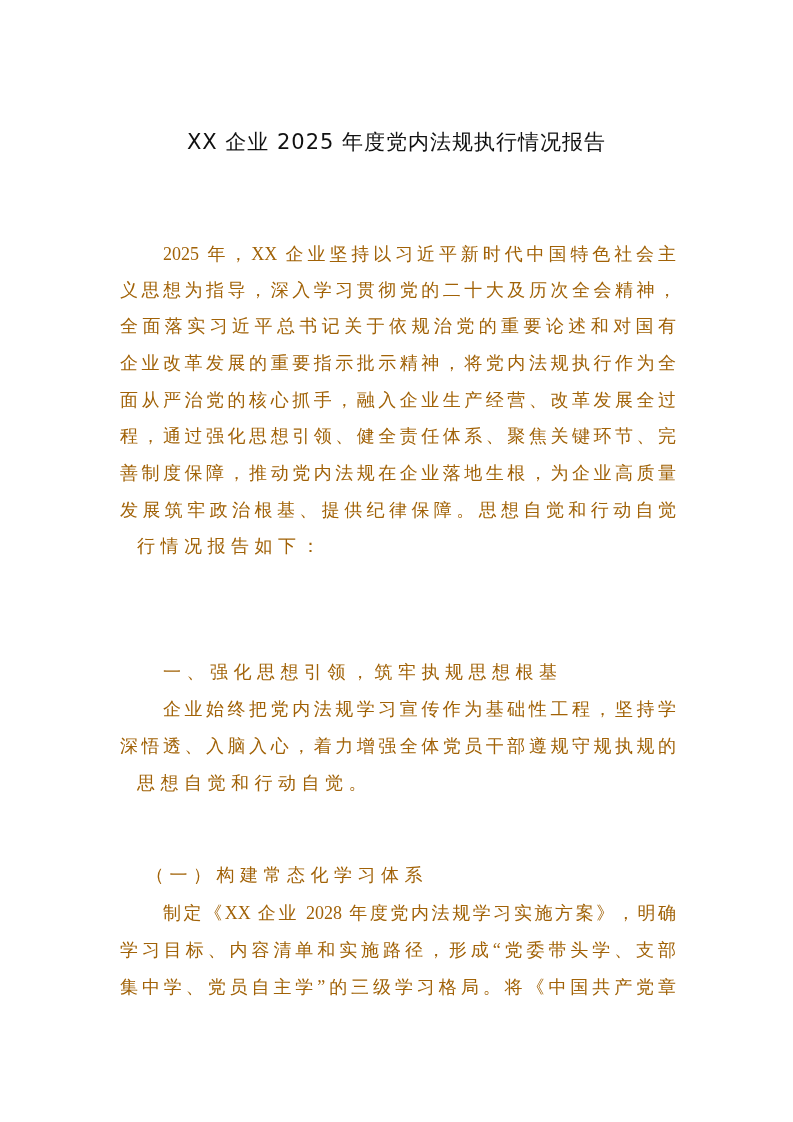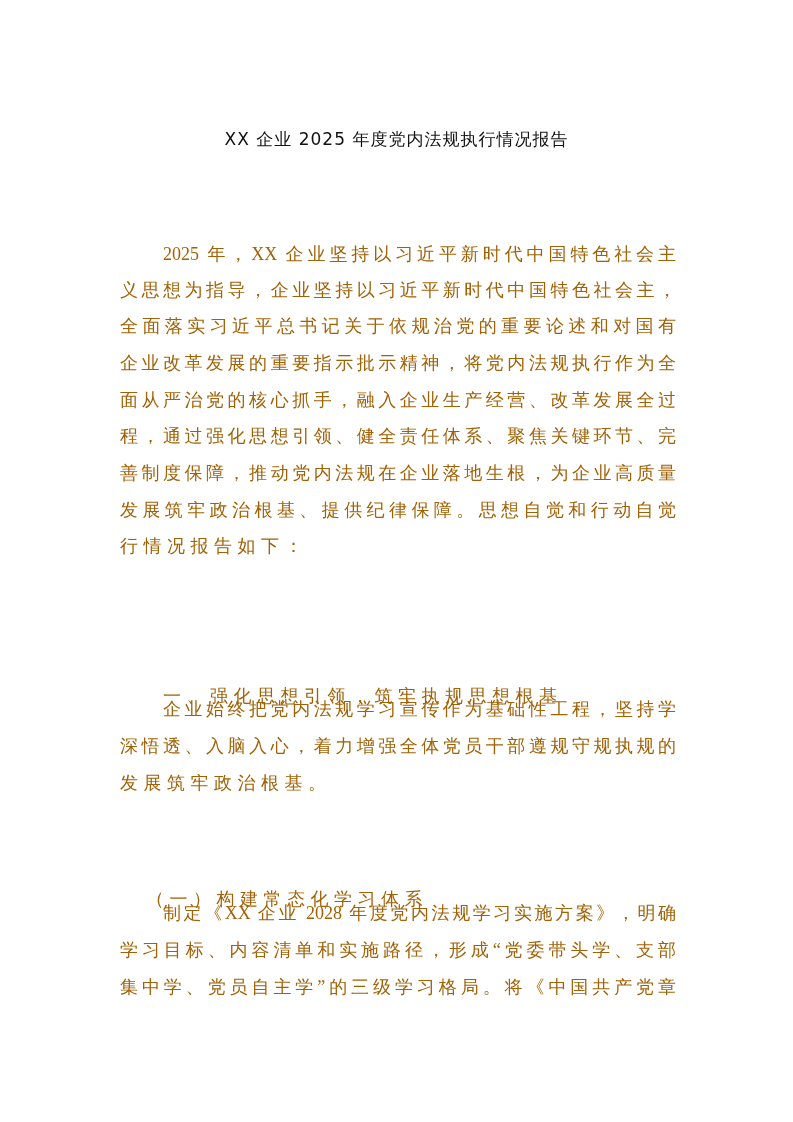--- a/index.html
+++ b/index.html
@@ -1,46 +1,46 @@
 <!DOCTYPE html>
 <html><head>
 <meta charset="utf-8">
 <style>
   html, body { margin: 0; padding: 0; background: #ffffff; }
   body { width: 793px; height: 1122px; position: relative; overflow: hidden;
          font-family: "DejaVu Sans", "Liberation Sans", sans-serif; color: #1a1a1a; }
   .page { position: absolute; left: 0; top: 0; width: 793px; height: 1122px; background: #fff; }
   .title { position: absolute; left: 0; width: 793px; top: 128px; text-align: center;
-           font-size: 17px; letter-spacing: 1px; color: #111; }
+           font-size: 21px; letter-spacing: 1px; color: #111; }
   .line { position: absolute; left: 120px; width: 556px; height: 30px; line-height: 30px;
           font-size: 18px; white-space: nowrap; text-align: justify; text-align-last: justify; color: #a16207; font-family: Liberation Serif, serif; }
-  .line.last { text-align: left; text-align-last: left; letter-spacing: 5.5px; }
+  .line.last { text-align: left; text-align-last: left; letter-spacing: 5.5px; margin-left: 17px; }
   .line.indent { left: 163px; width: 513px; }
-  .line.heading { left: 163px; width: auto; text-align: left; text-align-last: left; letter-spacing: 5.5px; margin-top: 24px; }
+  .line.heading { left: 163px; width: auto; text-align: left; text-align-last: left; letter-spacing: 5.5px; }
 </style>
 </head>
 <body>
 
 <div class="page">
 
   <div class="title">XX 企业 2025 年度党内法规执行情况报告</div>
 
   <div class="line indent" style="top:239px">2025 年，XX 企业坚持以习近平新时代中国特色社会主</div>
-  <div class="line" style="top:275px">义思想为指导，企业坚持以习近平新时代中国特色社会主，</div>
+  <div class="line" style="top:275px">义思想为指导，深入学习贯彻党的二十大及历次全会精神，</div>
   <div class="line" style="top:311px">全面落实习近平总书记关于依规治党的重要论述和对国有</div>
   <div class="line" style="top:348px">企业改革发展的重要指示批示精神，将党内法规执行作为全</div>
   <div class="line" style="top:385px">面从严治党的核心抓手，融入企业生产经营、改革发展全过</div>
   <div class="line" style="top:421px">程，通过强化思想引领、健全责任体系、聚焦关键环节、完</div>
   <div class="line" style="top:458px">善制度保障，推动党内法规在企业落地生根，为企业高质量</div>
   <div class="line" style="top:495px">发展筑牢政治根基、提供纪律保障。思想自觉和行动自觉</div>
   <div class="line last" style="top:531px">行情况报告如下：</div>
 
   <div class="line heading" style="top:657px">一、强化思想引领，筑牢执规思想根基</div>
   <div class="line indent" style="top:694px">企业始终把党内法规学习宣传作为基础性工程，坚持学</div>
   <div class="line" style="top:731px">深悟透、入脑入心，着力增强全体党员干部遵规守规执规的</div>
-  <div class="line last" style="top:768px">发展筑牢政治根基。</div>
+  <div class="line last" style="top:768px">思想自觉和行动自觉。</div>
 
   <div class="line heading" style="top:860px; left:146px">（一）构建常态化学习体系</div>
   <div class="line indent" style="top:898px">制定《XX 企业 2028 年度党内法规学习实施方案》，明确</div>
   <div class="line" style="top:935px">学习目标、内容清单和实施路径，形成“党委带头学、支部</div>
   <div class="line" style="top:972px">集中学、党员自主学”的三级学习格局。将《中国共产党章</div>
 
 </div>
 
 </body></html>

